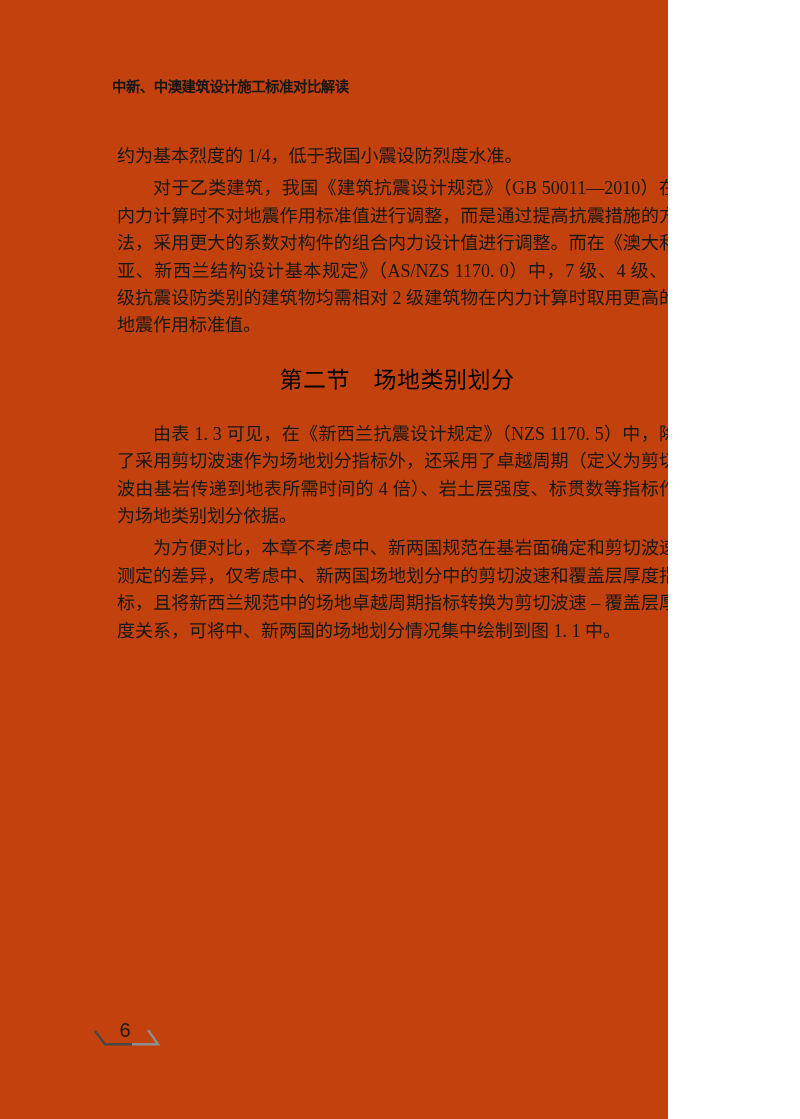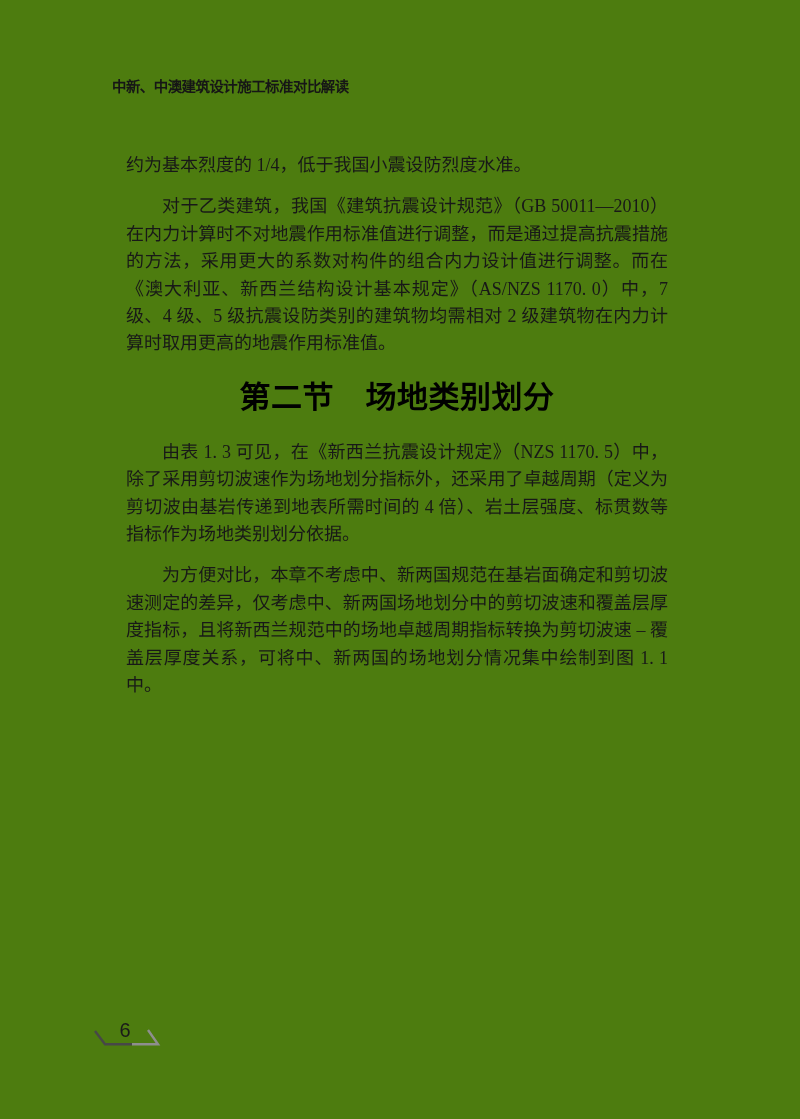--- a/index.html
+++ b/index.html
@@ -2,23 +2,23 @@
 <html lang="zh-CN"><head>
 <meta charset="utf-8">
 <style>
   html, body {
     margin: 0;
     padding: 0;
     background: #ffffff;
   }
   .page {
     position: relative;
-    width: 800px;
+    width: 668px;
     height: 1119px;
-    background: #4d7c0f;
+    background: #c2410c;
     overflow: hidden;
     color: #141414;
   }
   .running-head {
     position: absolute;
     left: 112px;
     top: 79px;
     font-family: "Liberation Sans", "DejaVu Sans", sans-serif;
     font-weight: bold;
     font-size: 15px;
@@ -35,37 +35,37 @@
     top: 138px;
     width: 570px;
     font-family: "Liberation Serif", "DejaVu Serif", serif;
     font-size: 18px;
     line-height: 27.4px;
     color: #181818;
     text-align: justify;
     text-align-last: left;
   }
   .body-col p {
-    margin: 14px;
+    margin: 5px;
     padding: 0;
     text-indent: 2em;
     font-family: Liberation Serif, serif;
   }
   .body-col p.no-indent {
     text-indent: 0;
   }
   .section-heading {
     margin: 24px 0 25px 0;
     padding: 0;
     text-indent: 0;
     text-align: center;
     text-align-last: center;
     font-family: "Liberation Sans", "DejaVu Sans", sans-serif;
-    font-weight: bold;
-    font-size: 31px;
+    font-weight: normal;
+    font-size: 23px;
     line-height: 32px;
     letter-spacing: 0.5px;
     color: #000000;
     white-space: nowrap;
   }
   .footer-ornament {
     position: absolute;
     left: 88px;
     top: 1005px;
     width: 80px;

